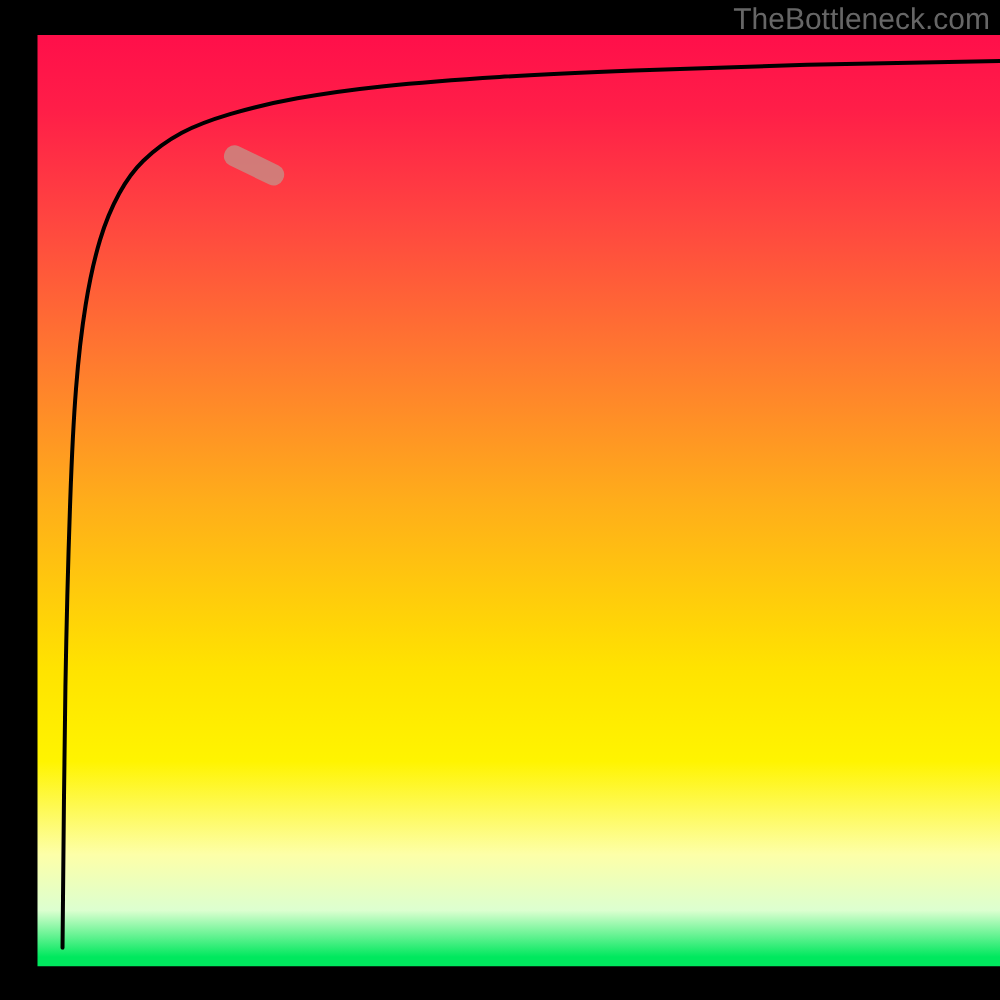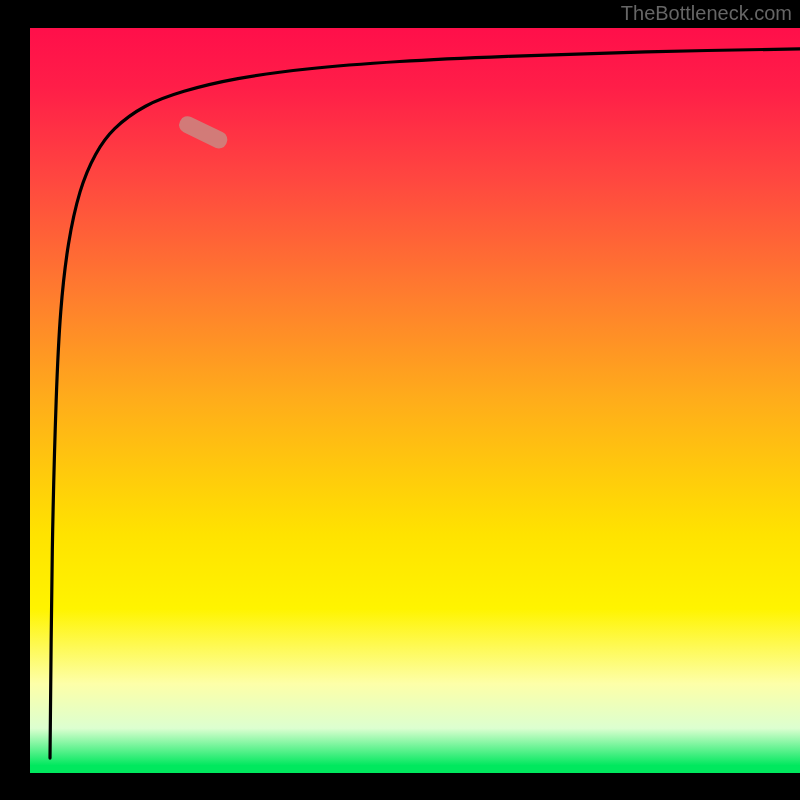--- a/index.html
+++ b/index.html
@@ -9,21 +9,21 @@
     background: #000;
     font-family: Arial, Helvetica, sans-serif;
     position: relative;
     overflow: hidden;
   }
   .watermark {
     position: absolute;
     top: 2px;
     right: 8px;
     color: #666;
-    font-size: 20px;
+    font-size: 24px;
     z-index: 10;
   }
   .plot-area {
     position: absolute;
     left: 30px;
     top: 28px;
     width: 770px;
     height: 745px;
     background: linear-gradient(to bottom,
       #ff0f4a 0%,

